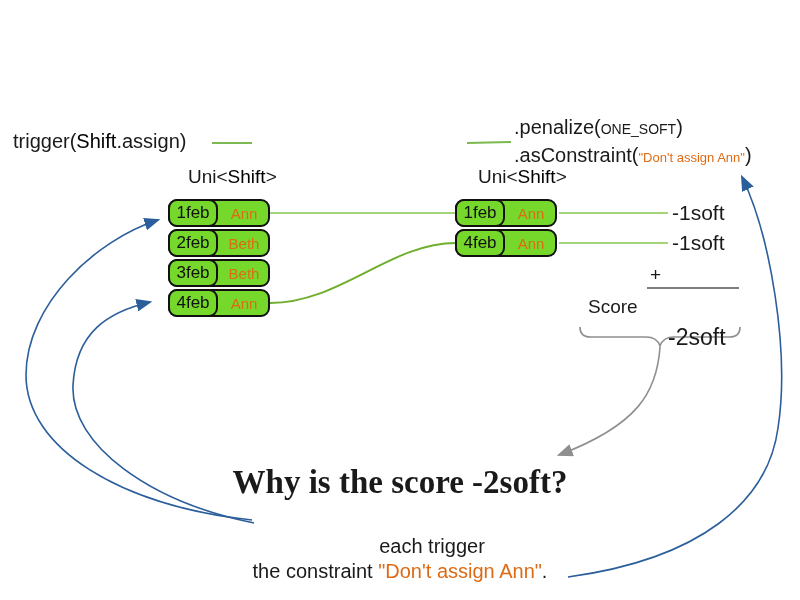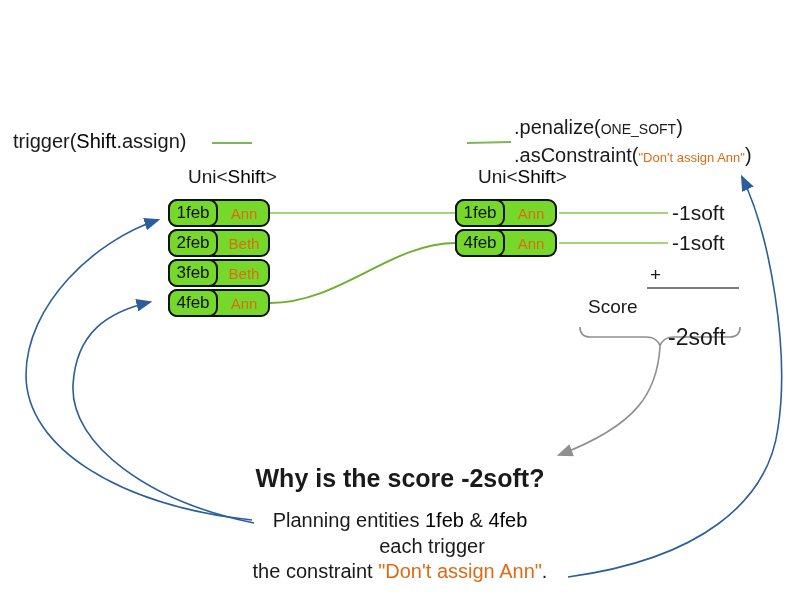--- a/index.html
+++ b/index.html
@@ -30,21 +30,21 @@
     display:flex;align-items:center;justify-content:center;font-size:17px;color:#111;}
   .name-cell{position:absolute;left:48px;top:0;height:24px;width:52px;
     display:flex;align-items:center;justify-content:center;font-size:15px;color:#dd6b15;}
   .weight{font-size:21px;}
   #weight-0{left:672px;top:201px;}
   #weight-1{left:672px;top:231px;}
   #plus{left:650px;top:264px;font-size:19px;}
   #score-rule{left:647px;top:287px;width:92px;height:0;border-top:2px solid #7d7d7d;}
   #score-label{left:580px;top:296px;font-size:19px;margin-left:8px;}
   #score-total{left:668px;top:296px;font-size:23px;margin-top:28px;}
-  #why-heading{top:464px;font-size:25px;font-weight:bold;}
+  #why-heading{top:464px;font-size:33px;font-weight:bold;font-family:Liberation Serif, serif;}
   .expl{font-size:20px;}
   #expl-line1{top:509px;}
   #expl-line2{top:535px;margin-left:32px;}
   #expl-line3{top:560px;}
   #overlay{position:absolute;left:0;top:0;}
 </style>
 </head>
 <body>
 
 <div id="stage">
@@ -116,17 +116,16 @@
 
   <div id="weight-0" class="abs weight">-1soft</div>
   <div id="weight-1" class="abs weight">-1soft</div>
 
   <div id="plus" class="abs">+</div>
   <div id="score-rule" class="abs"></div>
   <div id="score-label" class="abs">Score</div>
   <div id="score-total" class="abs">-2soft</div>
 
   <div id="why-heading" class="abs center">Why is the score -2soft?</div>
-  <div id="expl-line1" class="abs center expl"><span>Planning entities </span><span class="green">1feb</span><span> &amp; </span><span class="green">4feb</span></div>
   <div id="expl-line2" class="abs center expl">each trigger</div>
   <div id="expl-line3" class="abs center expl"><span>the constraint </span><span class="orange">"Don't assign Ann"</span><span>.</span></div>
 
 </div>
 
 </body></html>

